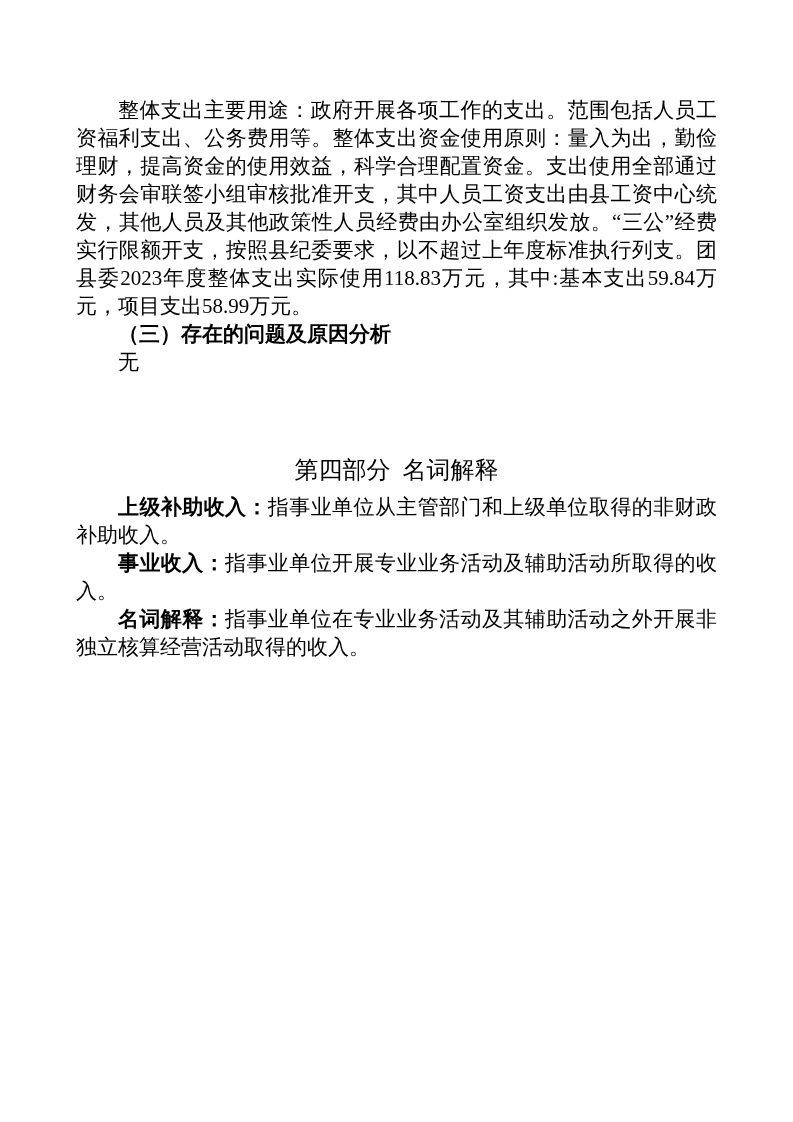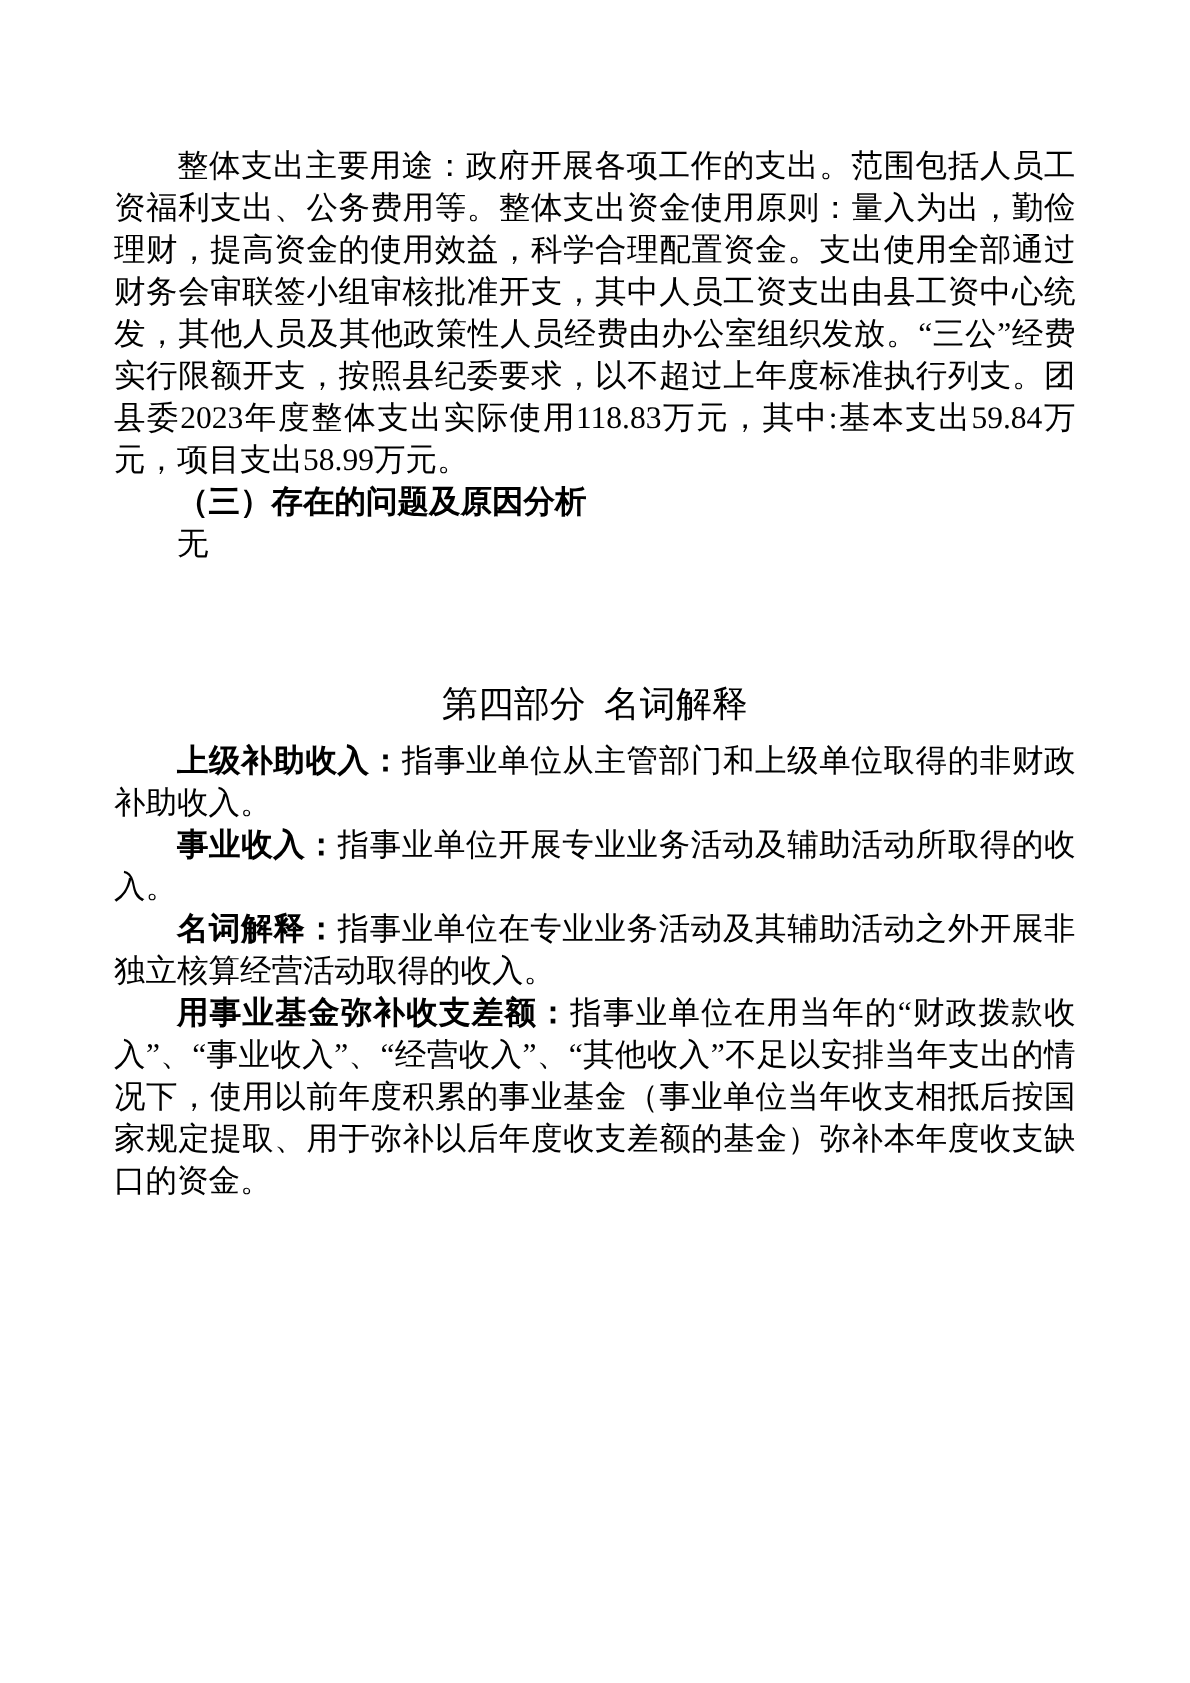--- a/index.html
+++ b/index.html
@@ -57,16 +57,15 @@
 
 
   <p class="body-text"><span class="term">上级补助收入：</span><span>指事业单位从主管部门和上级单位取得的非财政补助收入。</span></p>
 
   <p class="body-text"><span class="term">事业收入：</span><span>指事业单位开展专业业务活动及辅助活动所取得的收入。</span></p>
 
   <p class="body-text"><span class="term">名词解释：</span><span>指事业单位在专业业务活动及其辅助活动之外开展非独立核算经营活动取得的收入。</span></p>
 
 
 
-  <p class="body-text"><span class="term">用事业基金弥补收支差额：</span><span>指事业单位在用当年的“财政拨款收入”、“事业收入”、“经营收入”、“其他收入”不足以安排当年支出的情况下，使用以前年度积累的事业基金（事业单位当年收支相抵后按国家规定提取、用于弥补以后年度收支差额的基金）弥补本年度收支缺口的资金。</span></p>
 
 
 </div>
 
 </body></html>

